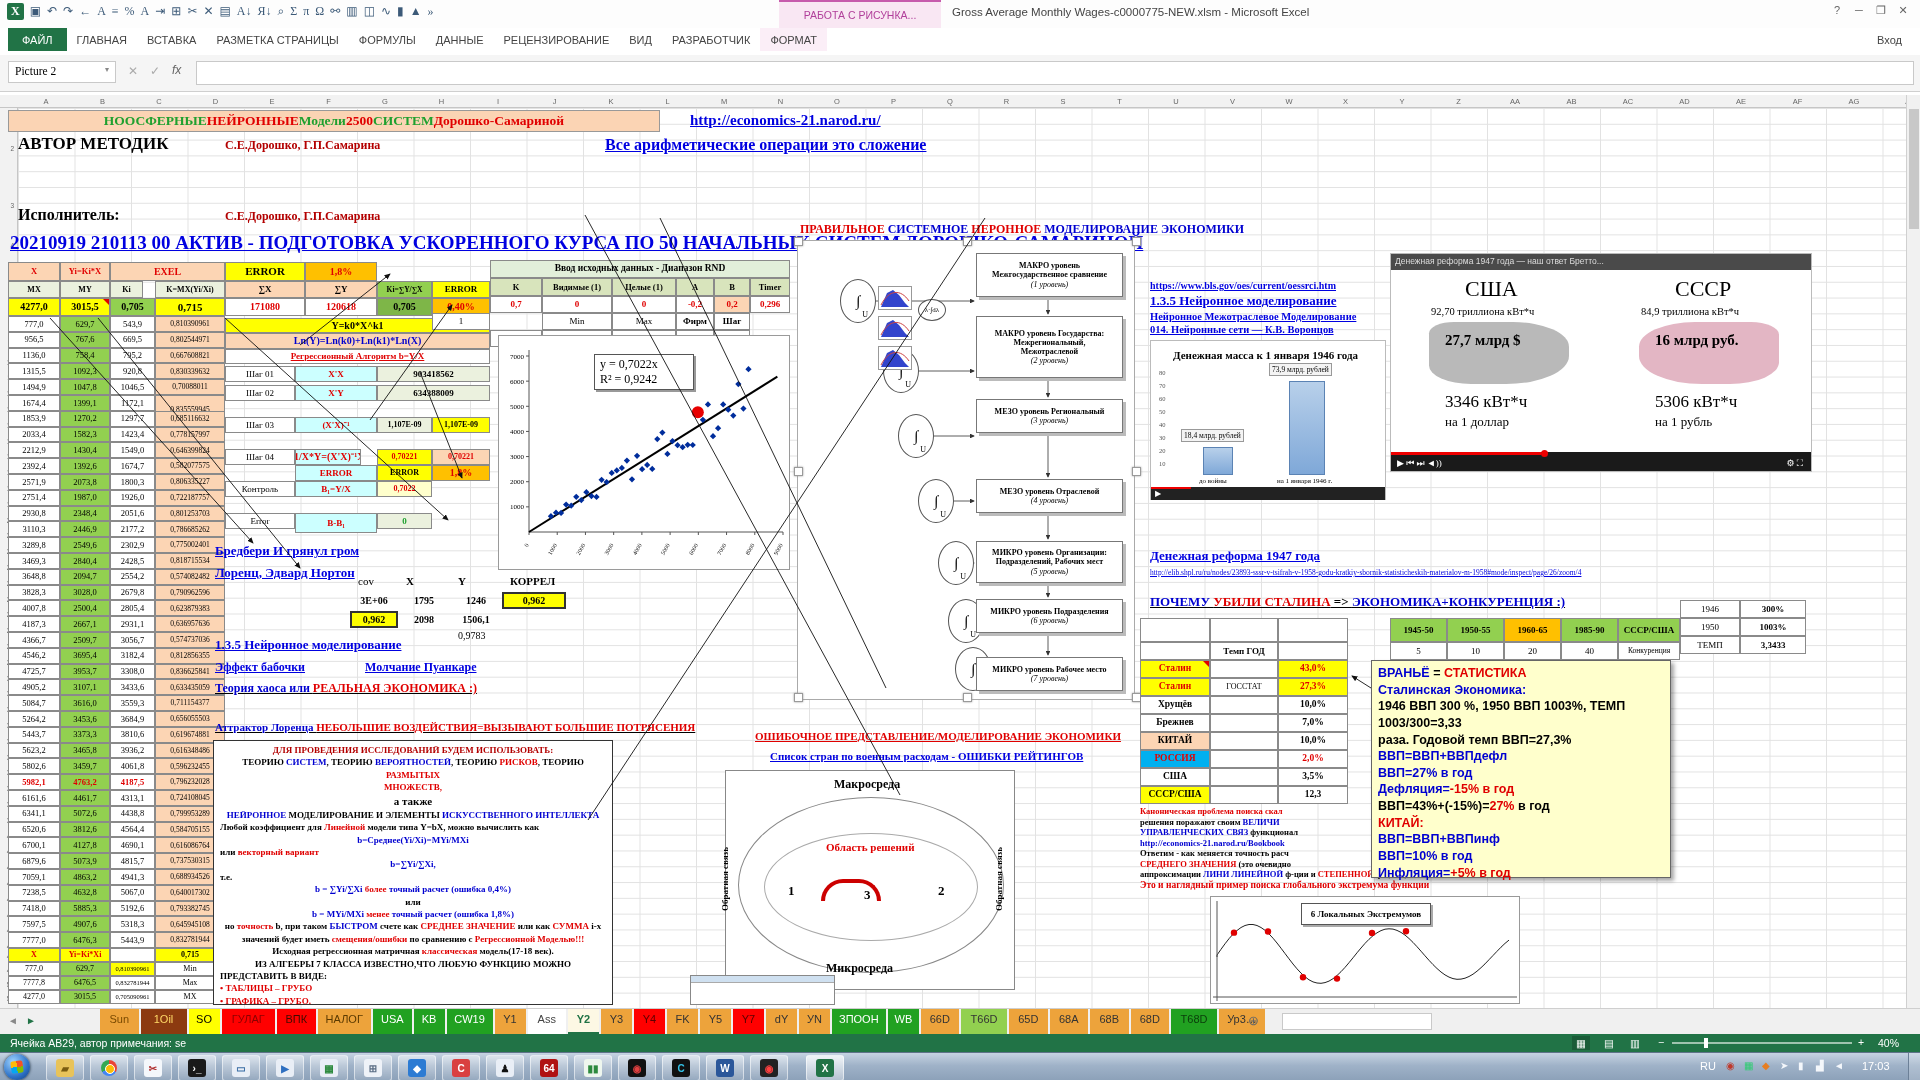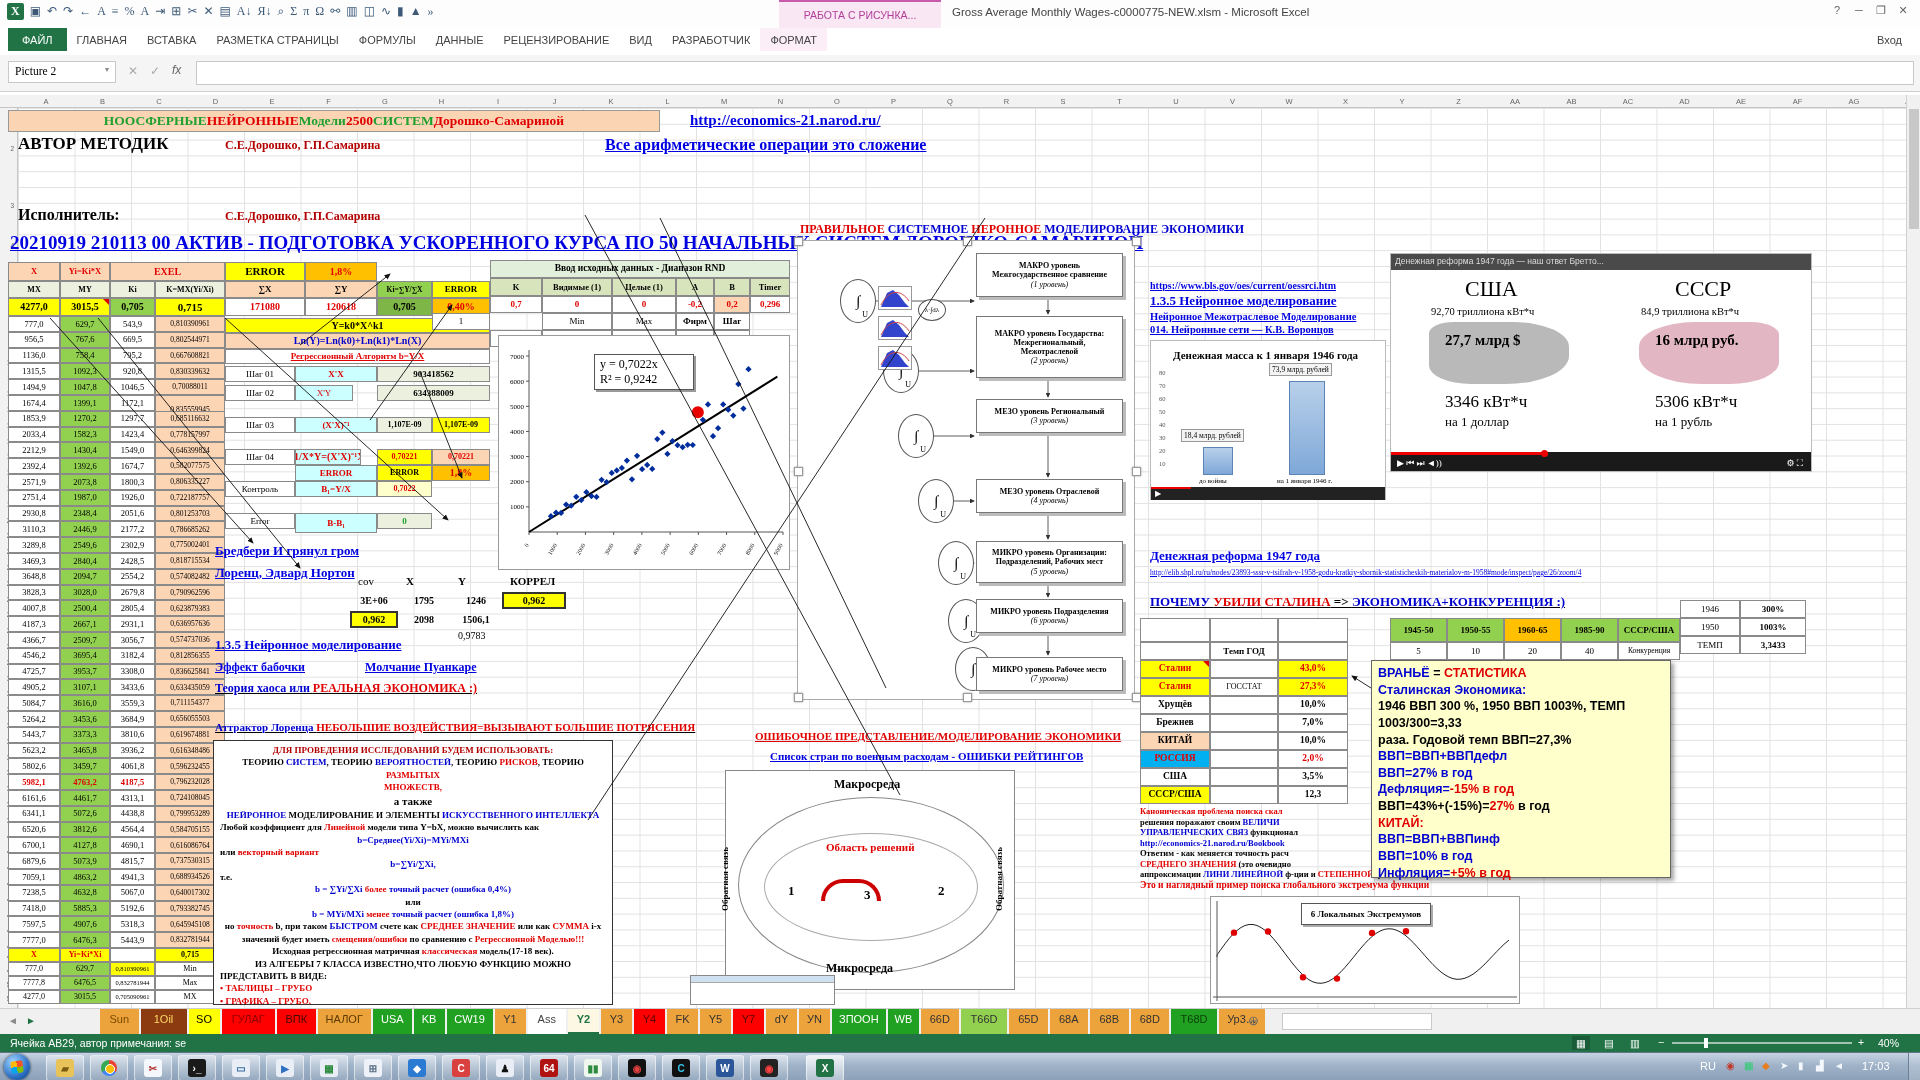--- a/index.html
+++ b/index.html
@@ -198,21 +198,21 @@
       <div class=" abs" style="left: 18px; top: 206px; width: auto; height: auto; font-size: 16px; white-space: nowrap; font-weight: bold;">Исполнитель:</div>
       <div class=" abs" style="left: 225px; top: 209px; width: auto; height: auto; font-size: 12px; white-space: nowrap; color: rgb(179, 0, 0); font-weight: bold;">С.Е.Дорошко, Г.П.Самарина</div>
       <div class=" abs link" style="left: 10px; top: 232px; width: auto; height: auto; font-size: 19px; white-space: nowrap;">20210919 210113 00 АКТИВ - ПОДГОТОВКА УСКОРЕННОГО КУРСА ПО 50 НАЧАЛЬНЫХ СИСТЕМ ДОРОШКО-САМАРИНОЙ</div>
       <div class="cell bg-peach hdr abs" style="left: 8px; top: 262px; width: 52px; height: 19px; color: rgb(224, 0, 0);">X</div>
       <div class="cell bg-peach hdr abs" style="left: 60px; top: 262px; width: 50px; height: 19px; color: rgb(224, 0, 0);">Yi=Ki*X</div>
       <div class="cell bg-peach hdr abs" style="left: 110px; top: 262px; width: 115px; height: 19px; font-size: 10px; color: rgb(224, 0, 0);">EXEL</div>
       <div class="cell bg-yellow hdr abs" style="left: 225px; top: 262px; width: 80px; height: 19px; font-size: 11px;">ERROR</div>
       <div class="cell bg-orange hdr abs" style="left: 305px; top: 262px; width: 72px; height: 19px; font-size: 10px; color: rgb(224, 0, 0);">1,8%</div>
       <div class="cell bg-pgreen hdr abs" style="left: 8px; top: 281px; width: 52px; height: 17px; font-size: 8px;">MX</div>
       <div class="cell bg-pgreen hdr abs" style="left: 60px; top: 281px; width: 50px; height: 17px; font-size: 8px;">MY</div>
-      <div class="cell bg-pgreen hdr abs" style="left: 110px; top: 281px; width: 45px; height: 17px; font-size: 8px;">Ki</div>
+      <div class="cell bg-pgreen hdr abs" style="left: 110px; top: 281px; width: 33px; height: 17px; font-size: 8px;">Ki</div>
       <div class="cell bg-pgreen hdr abs" style="left: 155px; top: 281px; width: 70px; height: 17px; font-size: 8px;">K=MX(Yi/Xi)</div>
       <div class="cell bg-peach hdr abs" style="left: 225px; top: 281px; width: 80px; height: 17px; font-size: 9px;">∑X</div>
       <div class="cell bg-peach hdr abs" style="left: 305px; top: 281px; width: 72px; height: 17px; font-size: 9px;">∑Y</div>
       <div class="cell bg-green hdr abs" style="left: 377px; top: 281px; width: 55px; height: 17px; font-size: 7.5px;">Ki=∑Y/∑X</div>
       <div class="cell bg-yellow hdr abs" style="left: 432px; top: 281px; width: 58px; height: 17px; font-size: 9px;">ERROR</div>
       <div class="cell bg-yellow hdr abs" style="left: 8px; top: 298px; width: 52px; height: 18px; font-size: 10px;">4277,0</div>
       <div class="cell bg-yellow hdr note abs" style="left: 60px; top: 298px; width: 50px; height: 18px; font-size: 10px;">3015,5</div>
       <div class="cell bg-green hdr abs" style="left: 110px; top: 298px; width: 45px; height: 18px; font-size: 10px;">0,705</div>
       <div class="cell bg-yellow hdr abs" style="left: 155px; top: 298px; width: 70px; height: 18px; font-size: 11px;">0,715</div>
       <div class="cell  abs" style="left: 225px; top: 298px; width: 80px; height: 18px; font-size: 10px; color: rgb(224, 0, 0); font-weight: bold;">171080</div>
@@ -395,21 +395,21 @@
       <div class="cell bg-green abs" style="left: 60px; top: 990px; width: 50px; height: 14px; font-size: 8px; color: rgb(0, 0, 0);">3015,5</div>
       <div class="cell  abs" style="left: 110px; top: 990px; width: 45px; height: 14px; font-size: 6.5px;">0,705090961</div>
       <div class="cell  abs" style="left: 155px; top: 990px; width: 70px; height: 14px; font-size: 8px;">MX</div>
       <div class="cell bg-yellow hdr abs" style="left: 225px; top: 318px; width: 265px; height: 15px; font-size: 10px;">Y=k0*X^k1</div>
       <div class="cell bg-peach hdr abs c-b" style="left: 225px; top: 333px; width: 265px; height: 16px; font-size: 10px; color: rgb(0, 0, 208);">Ln(Y)=Ln(k0)+Ln(k1)*Ln(X)</div>
       <div class="cell u abs" style="left: 225px; top: 349px; width: 265px; height: 15px; font-size: 9px; color: rgb(224, 0, 0); font-weight: bold;">Регрессионный Алгоритм b=Y/X</div>
       <div class="cell  abs" style="left: 225px; top: 366px; width: 70px; height: 16px; font-size: 9px;">Шаг 01</div>
       <div class="cell bg-cyan abs" style="left: 295px; top: 366px; width: 82px; height: 16px; font-size: 9px; color: rgb(224, 0, 0); font-weight: bold;">X'X</div>
       <div class="cell bg-pgreen abs" style="left: 377px; top: 366px; width: 113px; height: 16px; font-size: 9px; font-weight: bold;">903418562</div>
       <div class="cell  abs" style="left: 225px; top: 385px; width: 70px; height: 16px; font-size: 9px;">Шаг 02</div>
-      <div class="cell bg-cyan abs" style="left: 295px; top: 385px; width: 58px; height: 16px; font-size: 9px; color: rgb(224, 0, 0); font-weight: normal;">X'Y</div>
+      <div class="cell bg-cyan abs" style="left: 295px; top: 385px; width: 82px; height: 16px; font-size: 9px; color: rgb(224, 0, 0); font-weight: bold;">X'Y</div>
       <div class="cell bg-pgreen abs" style="left: 377px; top: 385px; width: 113px; height: 16px; font-size: 9px; font-weight: bold;">634388009</div>
       <div class="cell  abs" style="left: 225px; top: 417px; width: 70px; height: 16px; font-size: 9px;">Шаг 03</div>
       <div class="cell bg-cyan abs" style="left: 295px; top: 417px; width: 82px; height: 16px; font-size: 9px; color: rgb(224, 0, 0); font-weight: bold;">(X'X)⁻¹</div>
       <div class="cell bg-pgreen abs" style="left: 377px; top: 417px; width: 55px; height: 16px; font-size: 8px; color: rgb(0, 0, 0); font-weight: bold;">1,107E-09</div>
       <div class="cell bg-yellow abs" style="left: 432px; top: 417px; width: 58px; height: 16px; font-size: 8px; color: rgb(0, 0, 0); font-weight: bold;">1,107E-09</div>
       <div class="cell  abs" style="left: 225px; top: 449px; width: 70px; height: 16px; font-size: 9px;">Шаг 04</div>
       <div class="cell bg-cyan abs" style="left: 295px; top: 449px; width: 66px; height: 16px; font-size: 10px; color: rgb(224, 0, 0); font-weight: bold;">B=1/X*Y=(X'X)⁻¹X'Y</div>
       <div class="cell bg-yellow abs" style="left: 377px; top: 449px; width: 55px; height: 16px; font-size: 8px; color: rgb(224, 0, 0); font-weight: bold;">0,70221</div>
       <div class="cell bg-peach abs" style="left: 432px; top: 449px; width: 58px; height: 16px; font-size: 8px; color: rgb(224, 0, 0); font-weight: bold;">0,70221</div>
       <div class="cell bg-cyan abs" style="left: 295px; top: 465px; width: 82px; height: 16px; font-size: 9px; color: rgb(224, 0, 0); font-weight: bold;">ERROR</div>

